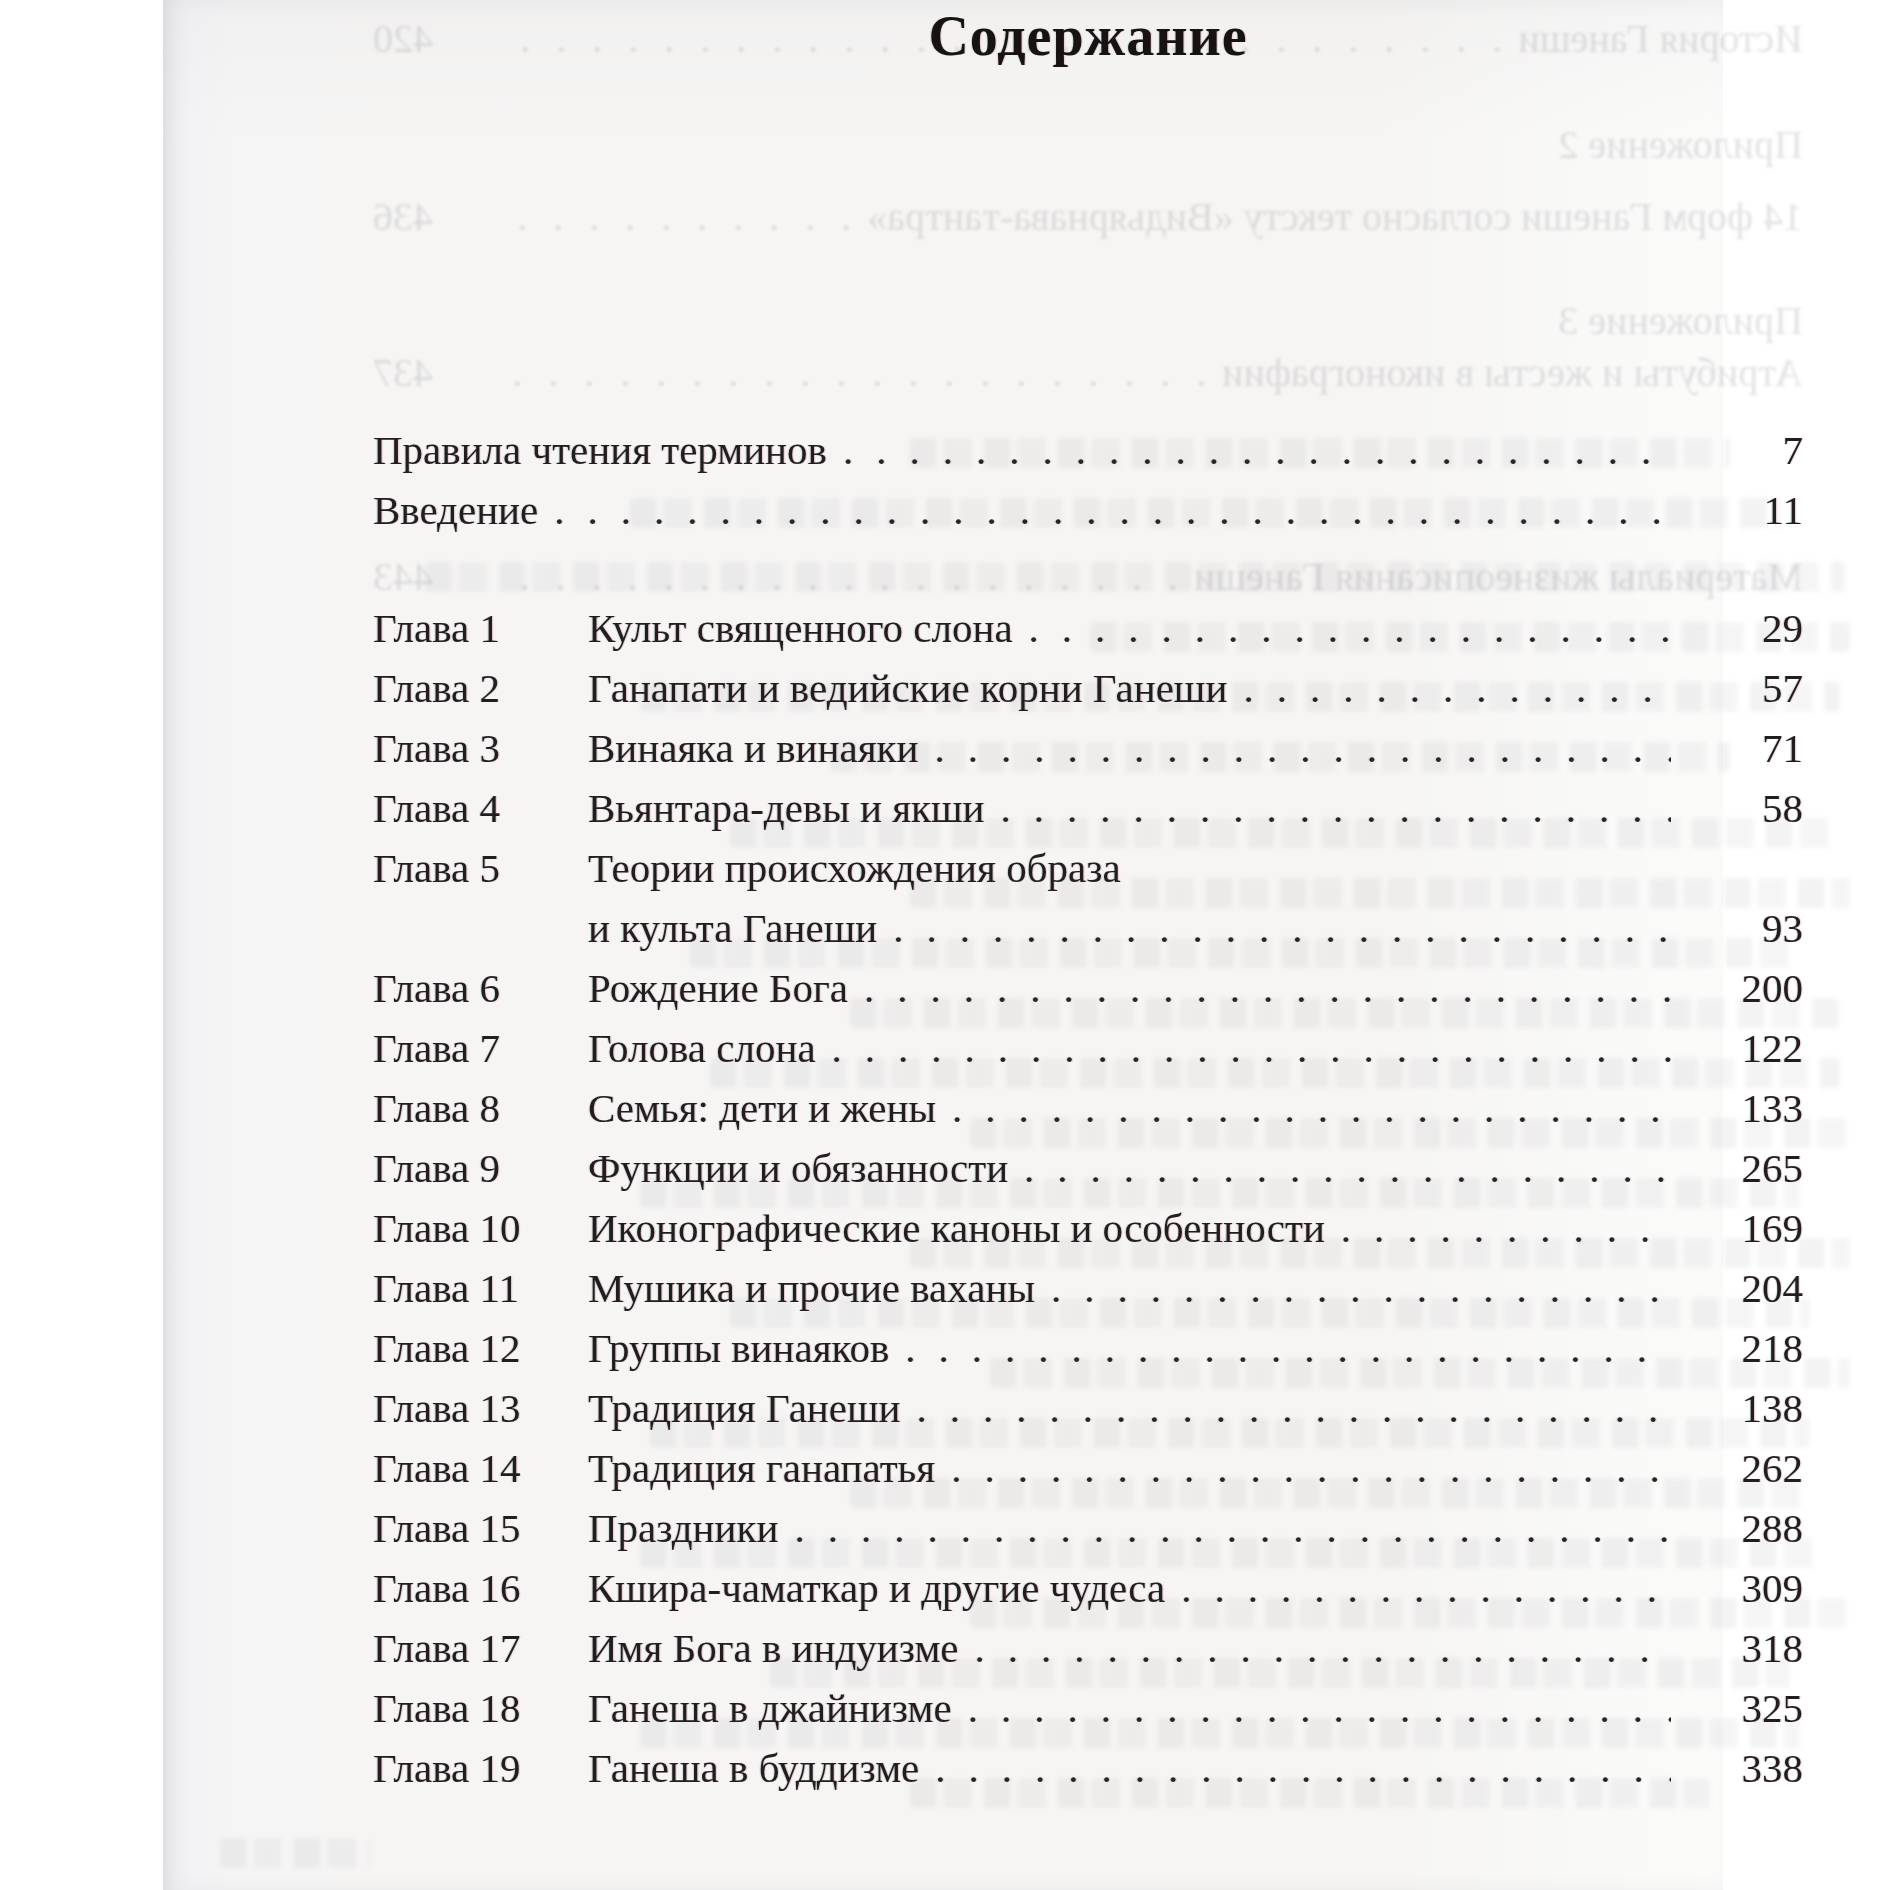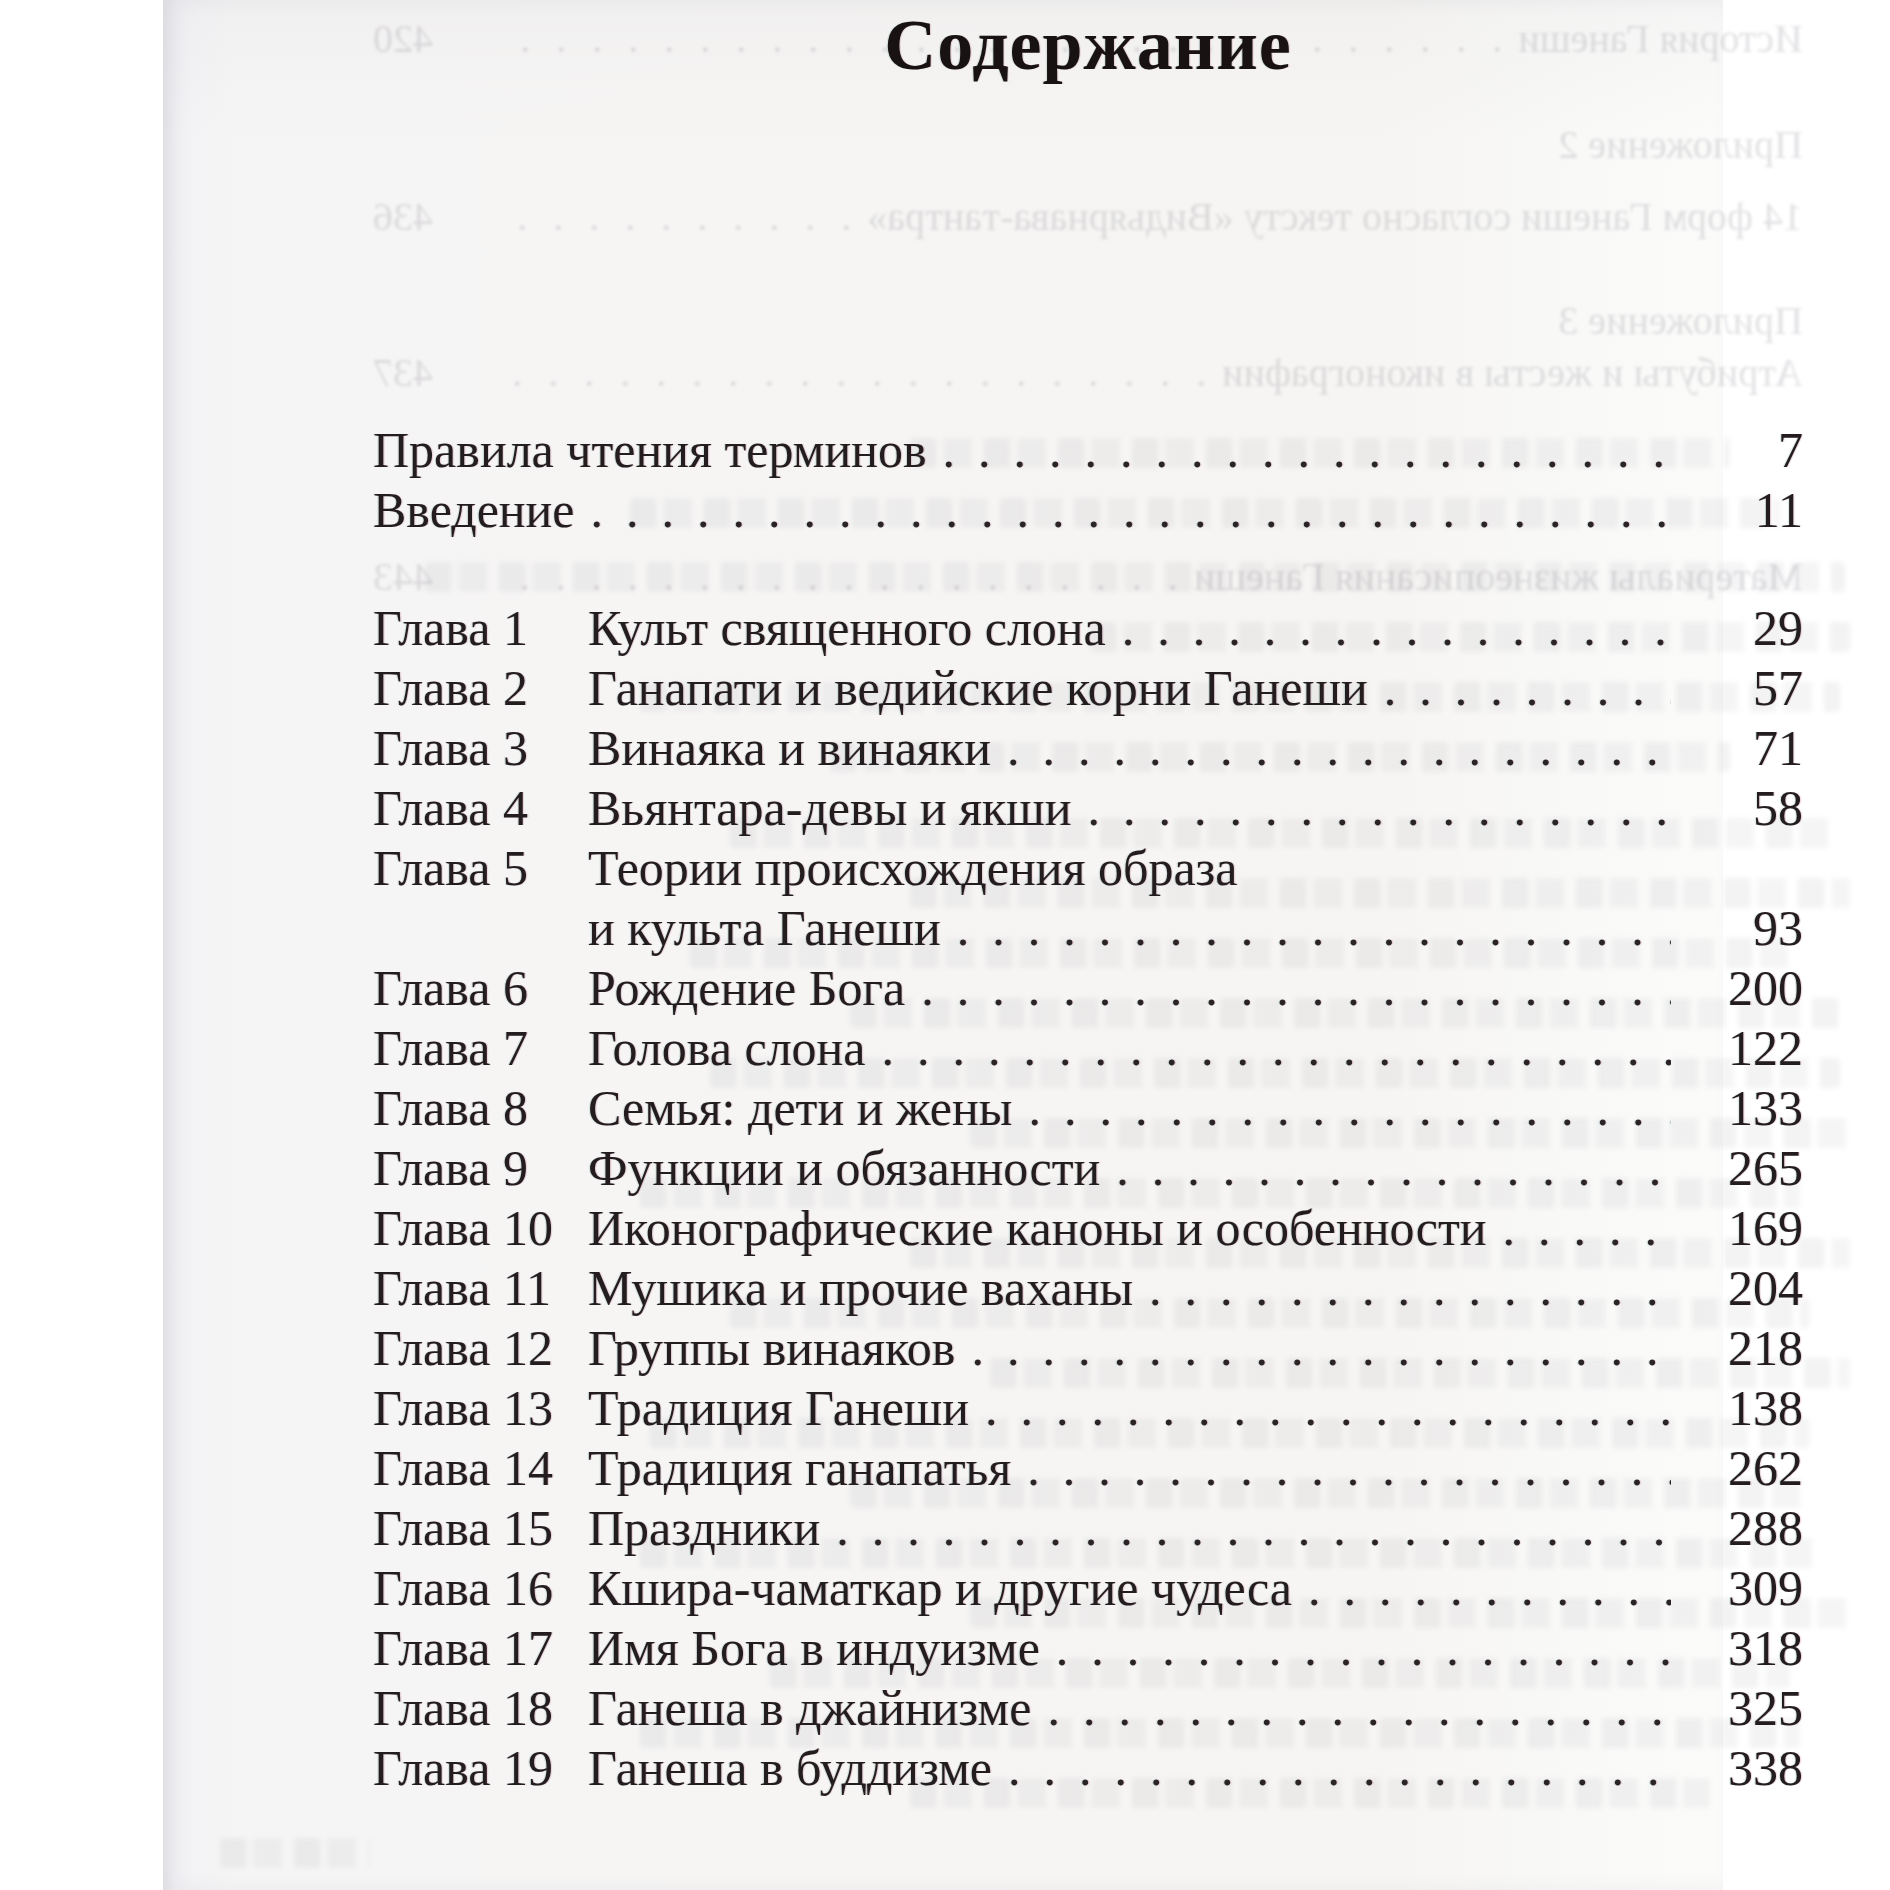--- a/index.html
+++ b/index.html
@@ -9,30 +9,30 @@
   }
   .page{
     position:absolute;left:163px;top:0;width:1560px;height:1890px;
     background:
       linear-gradient(180deg, rgba(200,198,204,0.10) 0, rgba(255,255,255,0) 140px),
       linear-gradient(90deg,#e9e8ec 0px,#f2f1f4 14px,#f6f5f5 70px,#f6f5f3 78%,#f9f9f8 92%,#fbfbfa 100%);
     box-shadow: inset 10px 0 22px rgba(40,40,50,0.05);
   }
   .contents-title{
     position:absolute;left:210px;top:4px;width:1430px;margin:0;
-    text-align:center;font-size:72px;font-weight:bold;color:#181213;
+    text-align:center;font-size:56px;font-weight:bold;color:#181213;
     letter-spacing:1px;z-index:3;
     text-shadow: 1.2px 0 0 rgba(160,30,70,.14), -1.2px 0 0 rgba(0,110,100,.12);
   }
   .toc{
     position:absolute;left:210px;top:420px;width:1430px;z-index:3;
   }
   .row{
     display:flex;align-items:baseline;height:60px;line-height:60px;
-    font-size:50px;color:#241d1f;white-space:nowrap;
+    font-size:41px;color:#241d1f;white-space:nowrap;
     text-shadow: 1.2px 0 0 rgba(160,30,70,.15), -1.2px 0 0 rgba(0,110,100,.13);
   }
   .gap{height:58px;}
   .chap-label{flex:none;width:215px;}
   .entry-title{flex:none;}
   .leader{
     flex:1;overflow:hidden;white-space:nowrap;
     margin-left:16px;margin-right:14px;min-width:0;
     letter-spacing:23px;color:#2b2426;
   }

